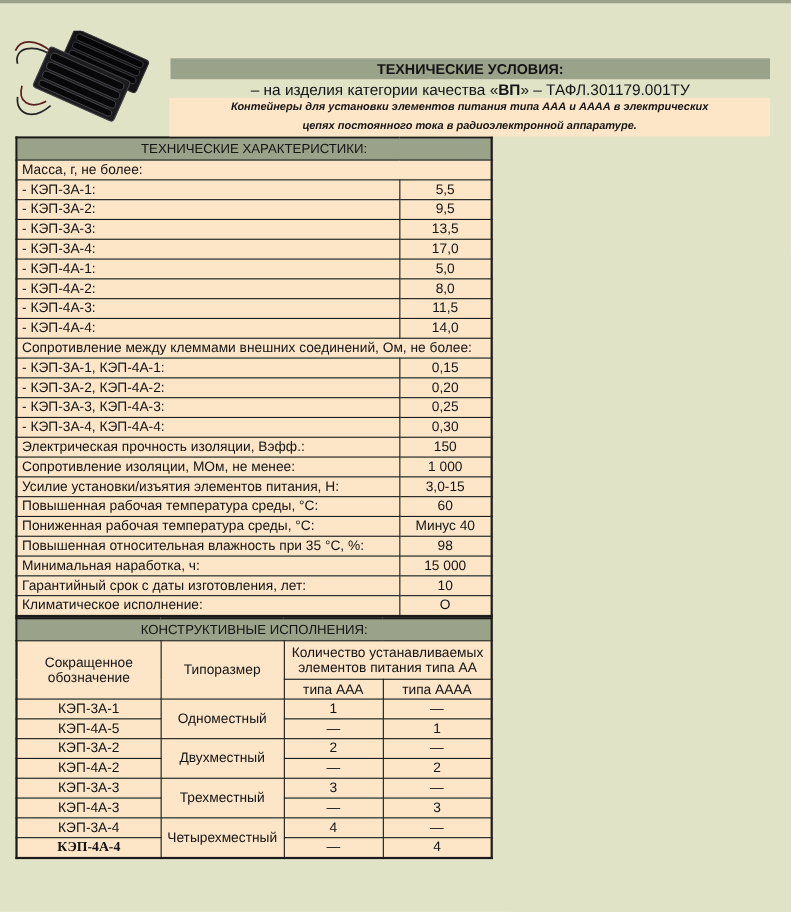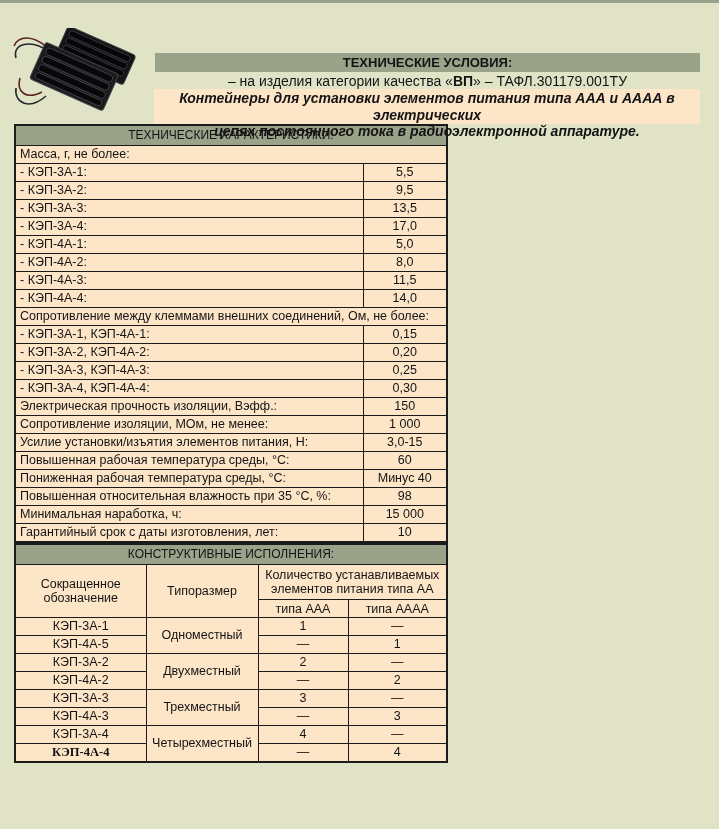--- a/index.html
+++ b/index.html
@@ -9,21 +9,21 @@
   .header{position:relative;height:124px;}
   .photo{position:absolute;left:8px;top:28px;}
   .title{margin-left:133px;padding-top:7px;text-align:center;font-weight:bold;
          font-size:22px;line-height:23px;letter-spacing:-0.3px;}
   .bar1{position:absolute;left:155px;top:53px;width:545px;height:19px;background:#9aa289;
         text-align:center;font-weight:bold;font-size:13px;line-height:19px;}
   .subtitle{position:absolute;left:155px;top:73px;width:545px;text-align:center;
             font-size:14px;line-height:16px;}
   .desc{position:absolute;left:154px;top:89px;width:546px;height:35px;background:#fde5c8;
         box-sizing:border-box;padding-top:1px;text-align:center;font-style:italic;
-        font-weight:bold;font-size:14px;line-height:16.5px;}
+        font-weight:bold;font-size:10px;line-height:16.5px;}
   table{border-collapse:collapse;table-layout:fixed;margin-left:14px;width:432px;}
   td{border:1px solid #1b1b1b;font-size:12.5px;line-height:13px;height:17px;
      padding:0;background:#fde5c8;overflow:hidden;white-space:nowrap;}
   table{border:2px solid #1b1b1b;}
   td.bar{background:#9aa289;font-weight:normal;text-align:center;font-size:12px;height:19px;
          white-space:normal;}
   td.label,td.sec{padding-left:4px;text-align:left;}
   td.val,td.c{text-align:center;}
   .t2 td{text-align:center;}
   .t2 td.head{font-size:12.5px;line-height:14px;white-space:normal;font-weight:normal;}
@@ -157,20 +157,24 @@
           <td class="val">98</td>
         </tr>
         <tr>
           <td class="label">Минимальная наработка, ч:</td>
           <td class="val">15 000</td>
         </tr>
         <tr>
           <td class="label">Гарантийный срок с даты изготовления, лет:</td>
           <td class="val">10</td>
         </tr>
+        <tr>
+          <td class="label">Климатическое исполнение:</td>
+          <td class="val">О</td>
+        </tr>
       </tbody>
   </table>
 
   <table class="t2">
     <colgroup>
         <col style="width:131px">
         <col style="width:112px">
         <col style="width:90px">
         <col style="width:99px">
       </colgroup>

